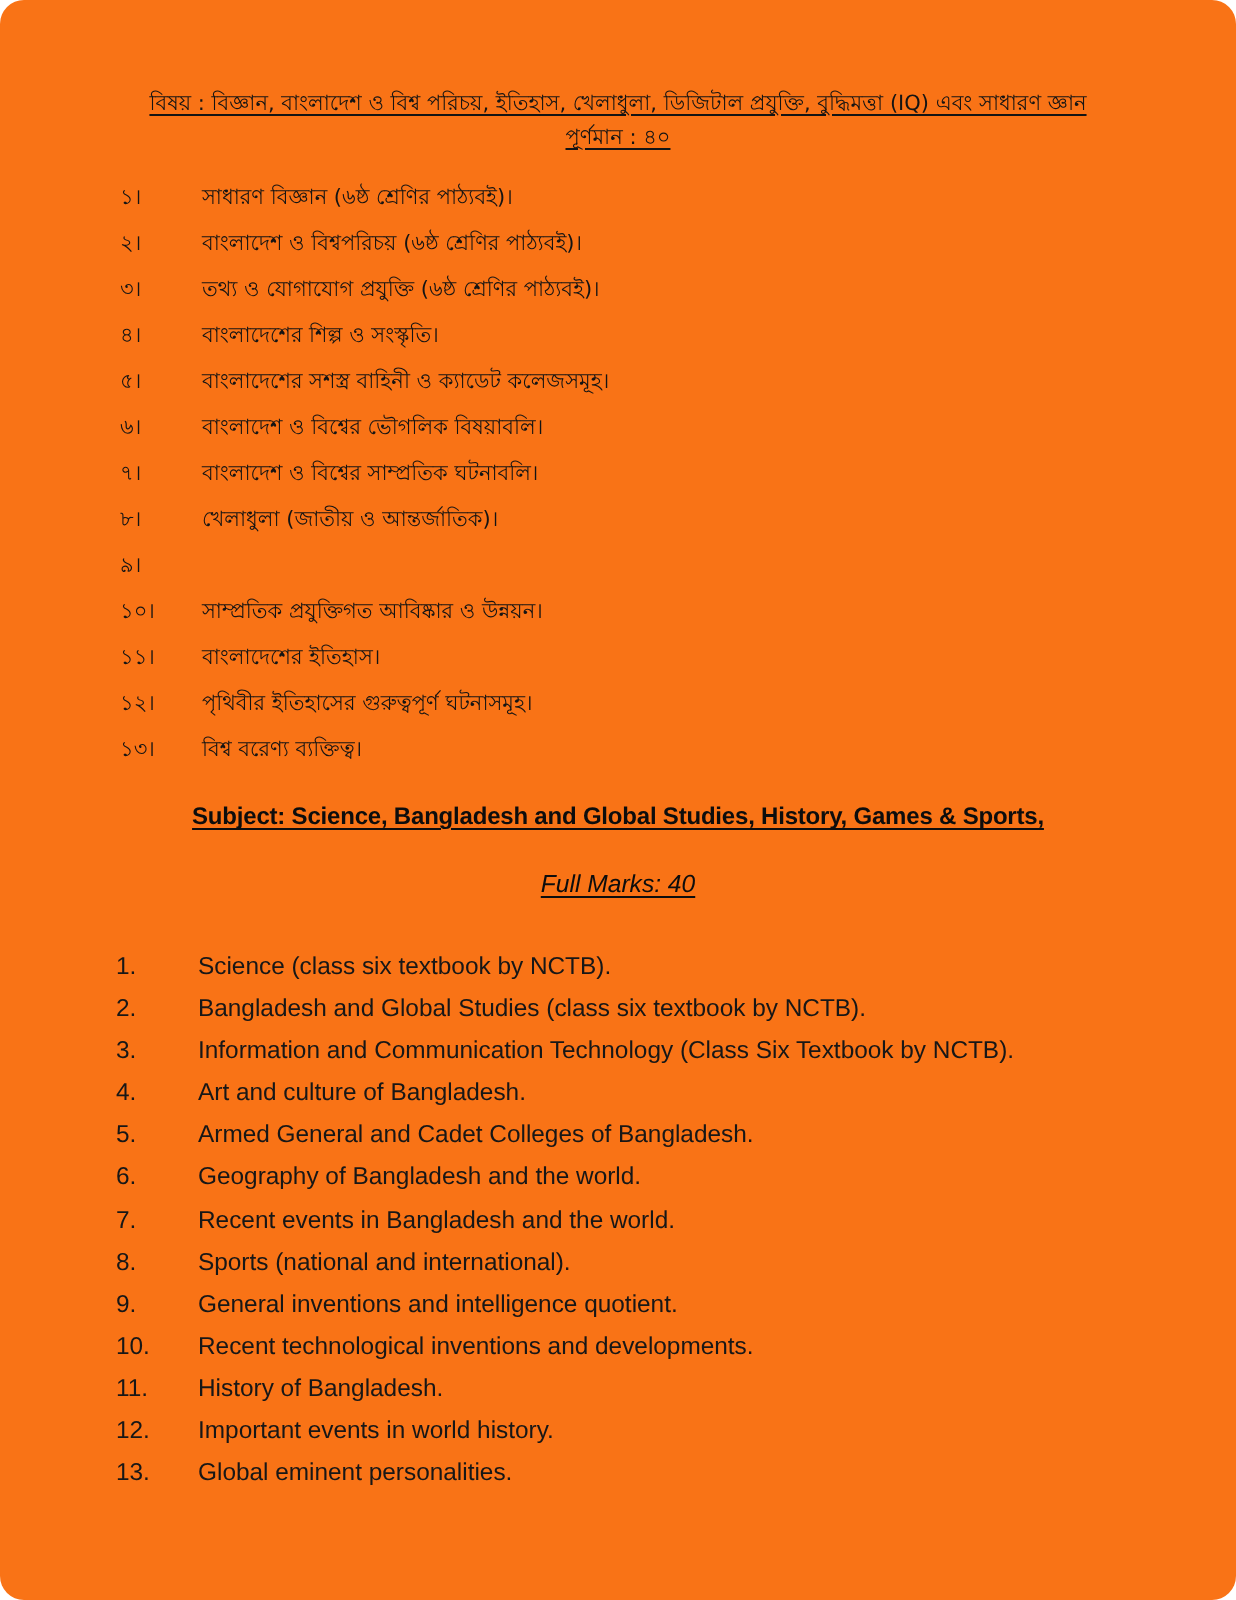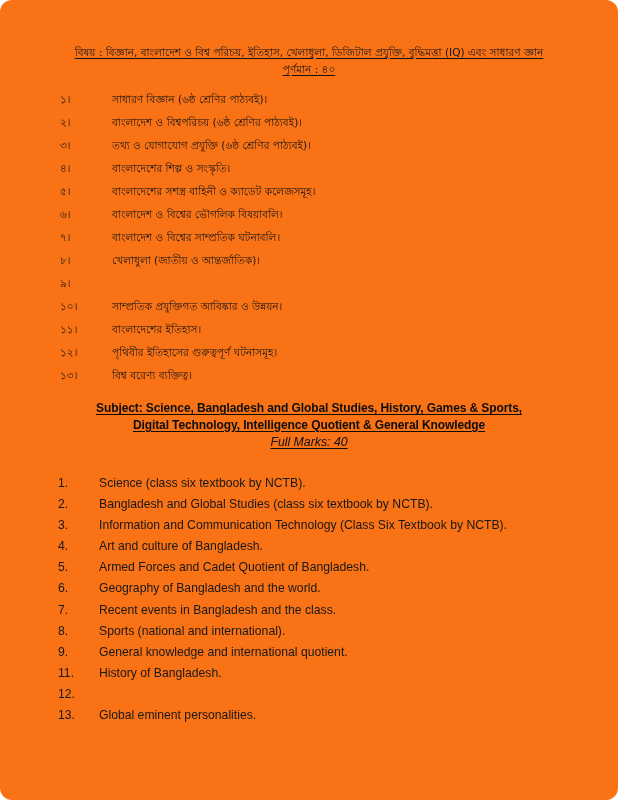--- a/index.html
+++ b/index.html
@@ -57,21 +57,21 @@
     white-space: nowrap;
   }
   .bn-num {
     position: absolute;
     left: 60px;
     width: 36px;
     text-align: left;
   }
   .bn-txt {
     position: absolute;
-    left: 112px;
+    left: 101px;
   }
 
   
   .en-title {
     position: absolute;
     left: 0;
     top: 400px;
     width: 618px;
     text-align: center;
     font-size: 12px;
@@ -189,21 +189,20 @@
       <span class="bn-txt">পৃথিবীর ইতিহাসের গুরুত্বপূর্ণ ঘটনাসমূহ।</span>
     </div>
     <div class="bn-row">
       <span class="bn-num">১৩।</span>
       <span class="bn-txt">বিশ্ব বরেণ্য ব্যক্তিত্ব।</span>
     </div>
   </div>
 
   <div class="en-title">
     <span class="tline"><span>Subject: Science, Bangladesh and Global Studies, History, Games &amp; Sports,</span></span>
-    <span class="tline"><span>Digital Technology, Intelligence Quotient &amp; General Knowledge</span></span>
   </div>
 
   <div class="en-marks">
     <span>Full Marks: 40</span>
   </div>
 
   <div class="en-list">
     <div class="en-row">
       <span class="en-num">1.</span>
       <span class="en-txt">Science (class six textbook by NCTB).</span>
@@ -215,44 +214,49 @@
     <div class="en-row">
       <span class="en-num">3.</span>
       <span class="en-txt">Information and Communication Technology (Class Six Textbook by NCTB).</span>
     </div>
     <div class="en-row">
       <span class="en-num">4.</span>
       <span class="en-txt">Art and culture of Bangladesh.</span>
     </div>
     <div class="en-row">
       <span class="en-num">5.</span>
-      <span class="en-txt">Armed Forces and Cadet Quotient of Bangladesh.</span>
+      <span class="en-txt">Armed General and Cadet Colleges of Bangladesh.</span>
     </div>
     <div class="en-row">
       <span class="en-num">6.</span>
       <span class="en-txt">Geography of Bangladesh and the world.</span>
     </div>
     <div class="en-row">
       <span class="en-num">7.</span>
-      <span class="en-txt">Recent events in Bangladesh and the class.</span>
+      <span class="en-txt">Recent events in Bangladesh and the world.</span>
     </div>
     <div class="en-row">
       <span class="en-num">8.</span>
       <span class="en-txt">Sports (national and international).</span>
     </div>
     <div class="en-row">
       <span class="en-num">9.</span>
-      <span class="en-txt">General knowledge and international quotient.</span>
+      <span class="en-txt">General inventions and intelligence quotient.</span>
+    </div>
+    <div class="en-row">
+      <span class="en-num">10.</span>
+      <span class="en-txt">Recent technological inventions and developments.</span>
     </div>
     <div class="en-row">
       <span class="en-num">11.</span>
       <span class="en-txt">History of Bangladesh.</span>
     </div>
     <div class="en-row">
       <span class="en-num">12.</span>
+      <span class="en-txt">Important events in world history.</span>
     </div>
     <div class="en-row">
       <span class="en-num">13.</span>
       <span class="en-txt">Global eminent personalities.</span>
     </div>
   </div>
 
 </div>
 
 </body></html>

